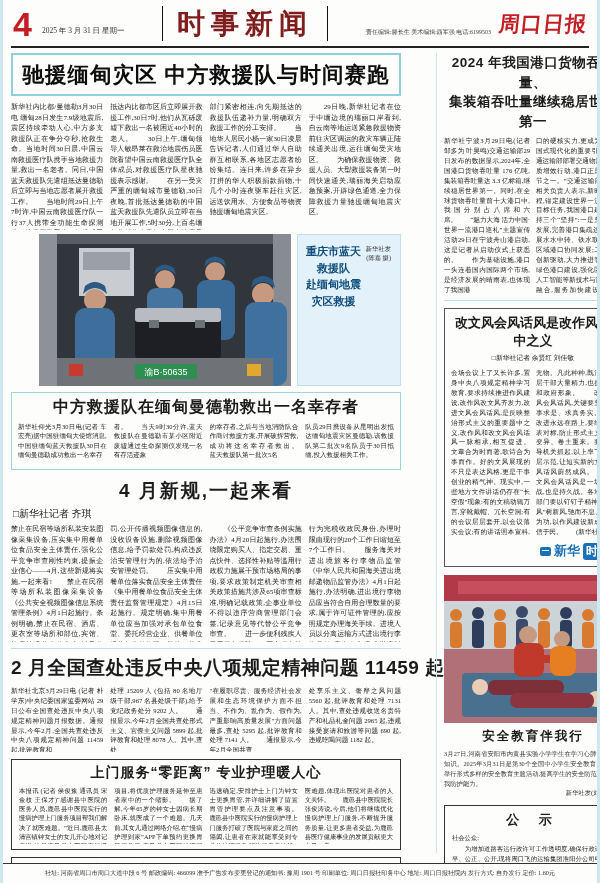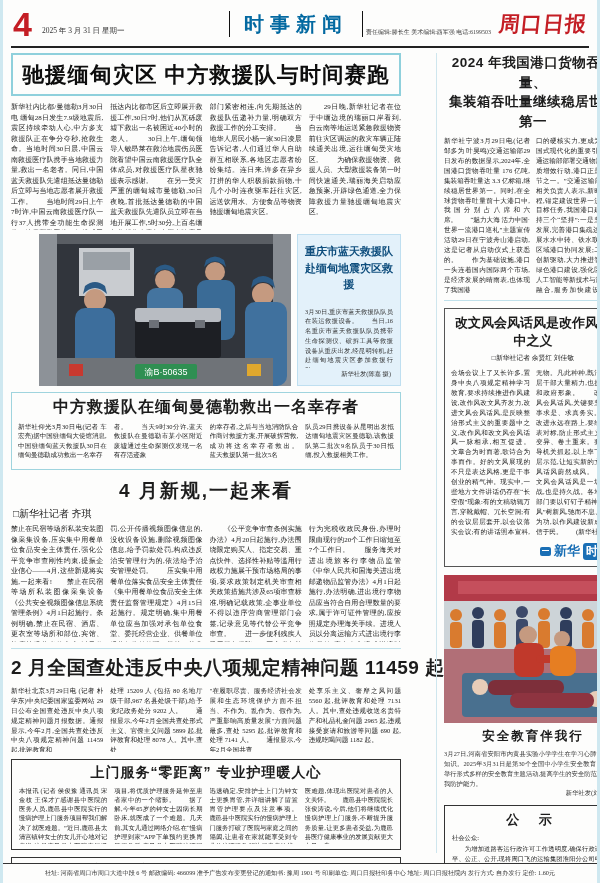--- a/index.html
+++ b/index.html
@@ -7,37 +7,37 @@
   body { font-family:"Liberation Serif", serif; color:#1c1c1c; }
   .page {
     position:relative; width:600px; height:883px; margin:0 auto;
     background:#fdfdfc; border-left:3px solid #cfe8f0; border-right:3px solid #cfe8f0;
     padding:6px 8px 0 8px; overflow:hidden;
   }
   
   .hdr { display:flex; align-items:center; height:42px; border-bottom:2px solid #222; padding:0 2px 4px 2px; }
   .pageno { font-family:"Liberation Sans",sans-serif; font-size:34px; font-weight:bold; color:#c41e25; line-height:1; margin-right:10px; }
   .dateline { font-size:7.5px; color:#333; margin-top:14px; width:120px; }
-  .section-title { flex:1; text-align:right; font-family:"Liberation Sans",sans-serif; font-weight:bold; font-size:20px; letter-spacing:6px; color:#0369a1; position:relative; }
+  .section-title { flex:1; text-align:left; font-family:"Liberation Sans",sans-serif; font-weight:bold; font-size:28px; letter-spacing:6px; color:#7f1d1d; position:relative; }
   .section-title span { border-left:1.5px solid #111; border-right:1.5px solid #111; padding:2px 14px; }
   .editors { font-size:6px; color:#444; width:128px; text-align:right; margin:16px 8px 0 0; }
   .masthead { font-family:"Liberation Serif",serif; font-size:21px; font-weight:bold; color:#c41e25; transform:skewX(-6deg); letter-spacing:1px; white-space:nowrap; }
   
   .main { display:flex; gap:15px; margin-top:5px; height:800px; }
   .left { width:390px; }
   .right { width:186px; border-left:1px solid #cfe6ee; padding-left:7px;margin-left:20px; }
   
   .hbox { border:2px solid #8fd0dc; padding:5px 4px; text-align:center; }
   .h1 { font-family:"Liberation Sans",sans-serif; font-weight:bold; font-size:21.5px; letter-spacing:1px; color:#0d0d0d; white-space:nowrap; }
   .cols { display:flex; gap:7px; overflow:hidden; }
   .cols > div { flex:1; font-size:7px; line-height:1.5; text-align:justify; color:#222; overflow:hidden; }
   .art1-text { height:128px; margin-top:6px; }
   .photo-row { display:flex; gap:6px; margin-top:4px; height:152px; }
   .photo1 { width:252px; height:152px; margin-left:28px; background:#2a2d33; position:relative; overflow:hidden; }
-  .cap-box { flex:1; background:#e3f1fa; border:1px solid #bfdff0; padding:8px 7px 4px 7px; display:flex; flex-direction:column; }
+  .cap-box { flex:1; background:#e3f1fa; border:1px solid #bfdff0; padding:8px 7px 4px 7px; display:flex; }
   .cap-title { text-align:center; font-family:"Liberation Sans",sans-serif; font-weight:bold; font-size:11px; color:#0f4e7d; line-height:1.5; }
   .cap-body { font-size:6.3px; line-height:1.55; text-align:justify; margin-top:14px; color:#333; flex:1; overflow:hidden; }
   .cap-credit { font-size:6.3px; text-align:right; color:#333; padding:2px 2px 2px 0; }
   
   .sec2 { border:1px solid #9fd4de; margin-top:6px; padding:4px 6px 5px 6px; }
   .h2a { text-align:center; font-family:"Liberation Sans",sans-serif; font-weight:bold; font-size:16px; letter-spacing:1px; }
   .sec2 .cols { height:42px; margin-top:4px; }
   .sec2 .cols > div { font-size:6.5px; line-height:1.45; }
   
   .sec3 { margin-top:8px; border-bottom:1px solid #bfe0ea; padding-bottom:6px; }

